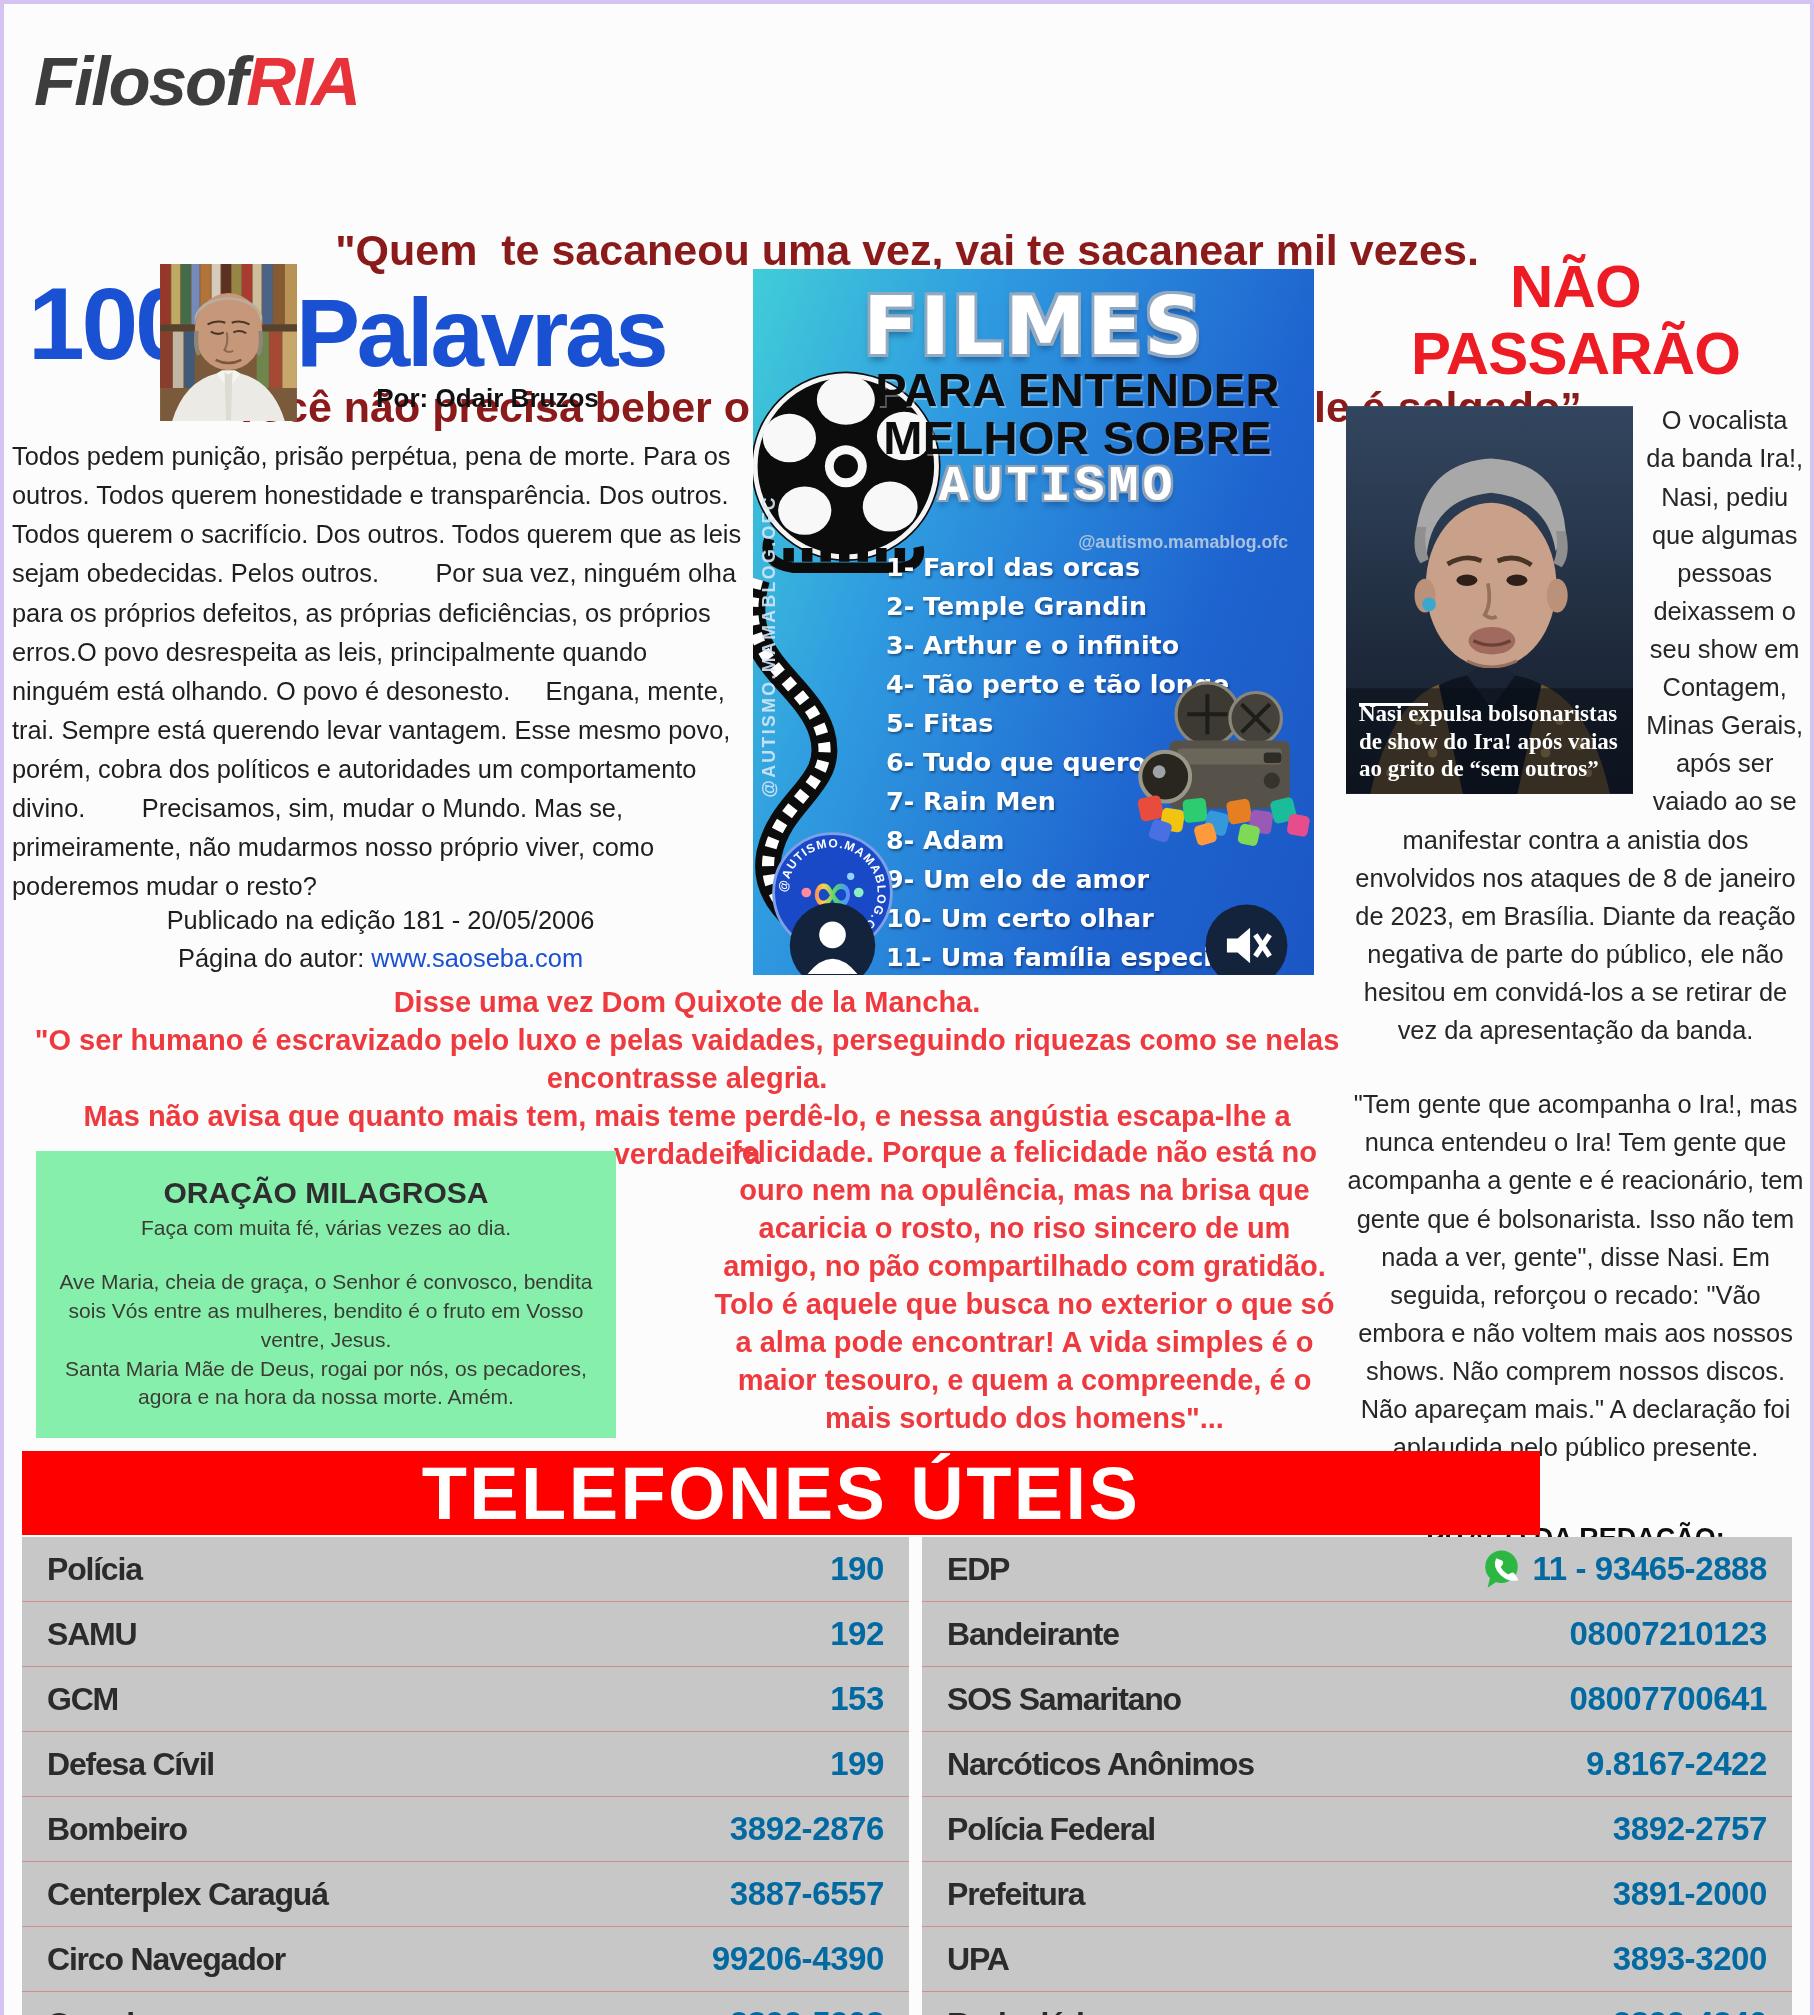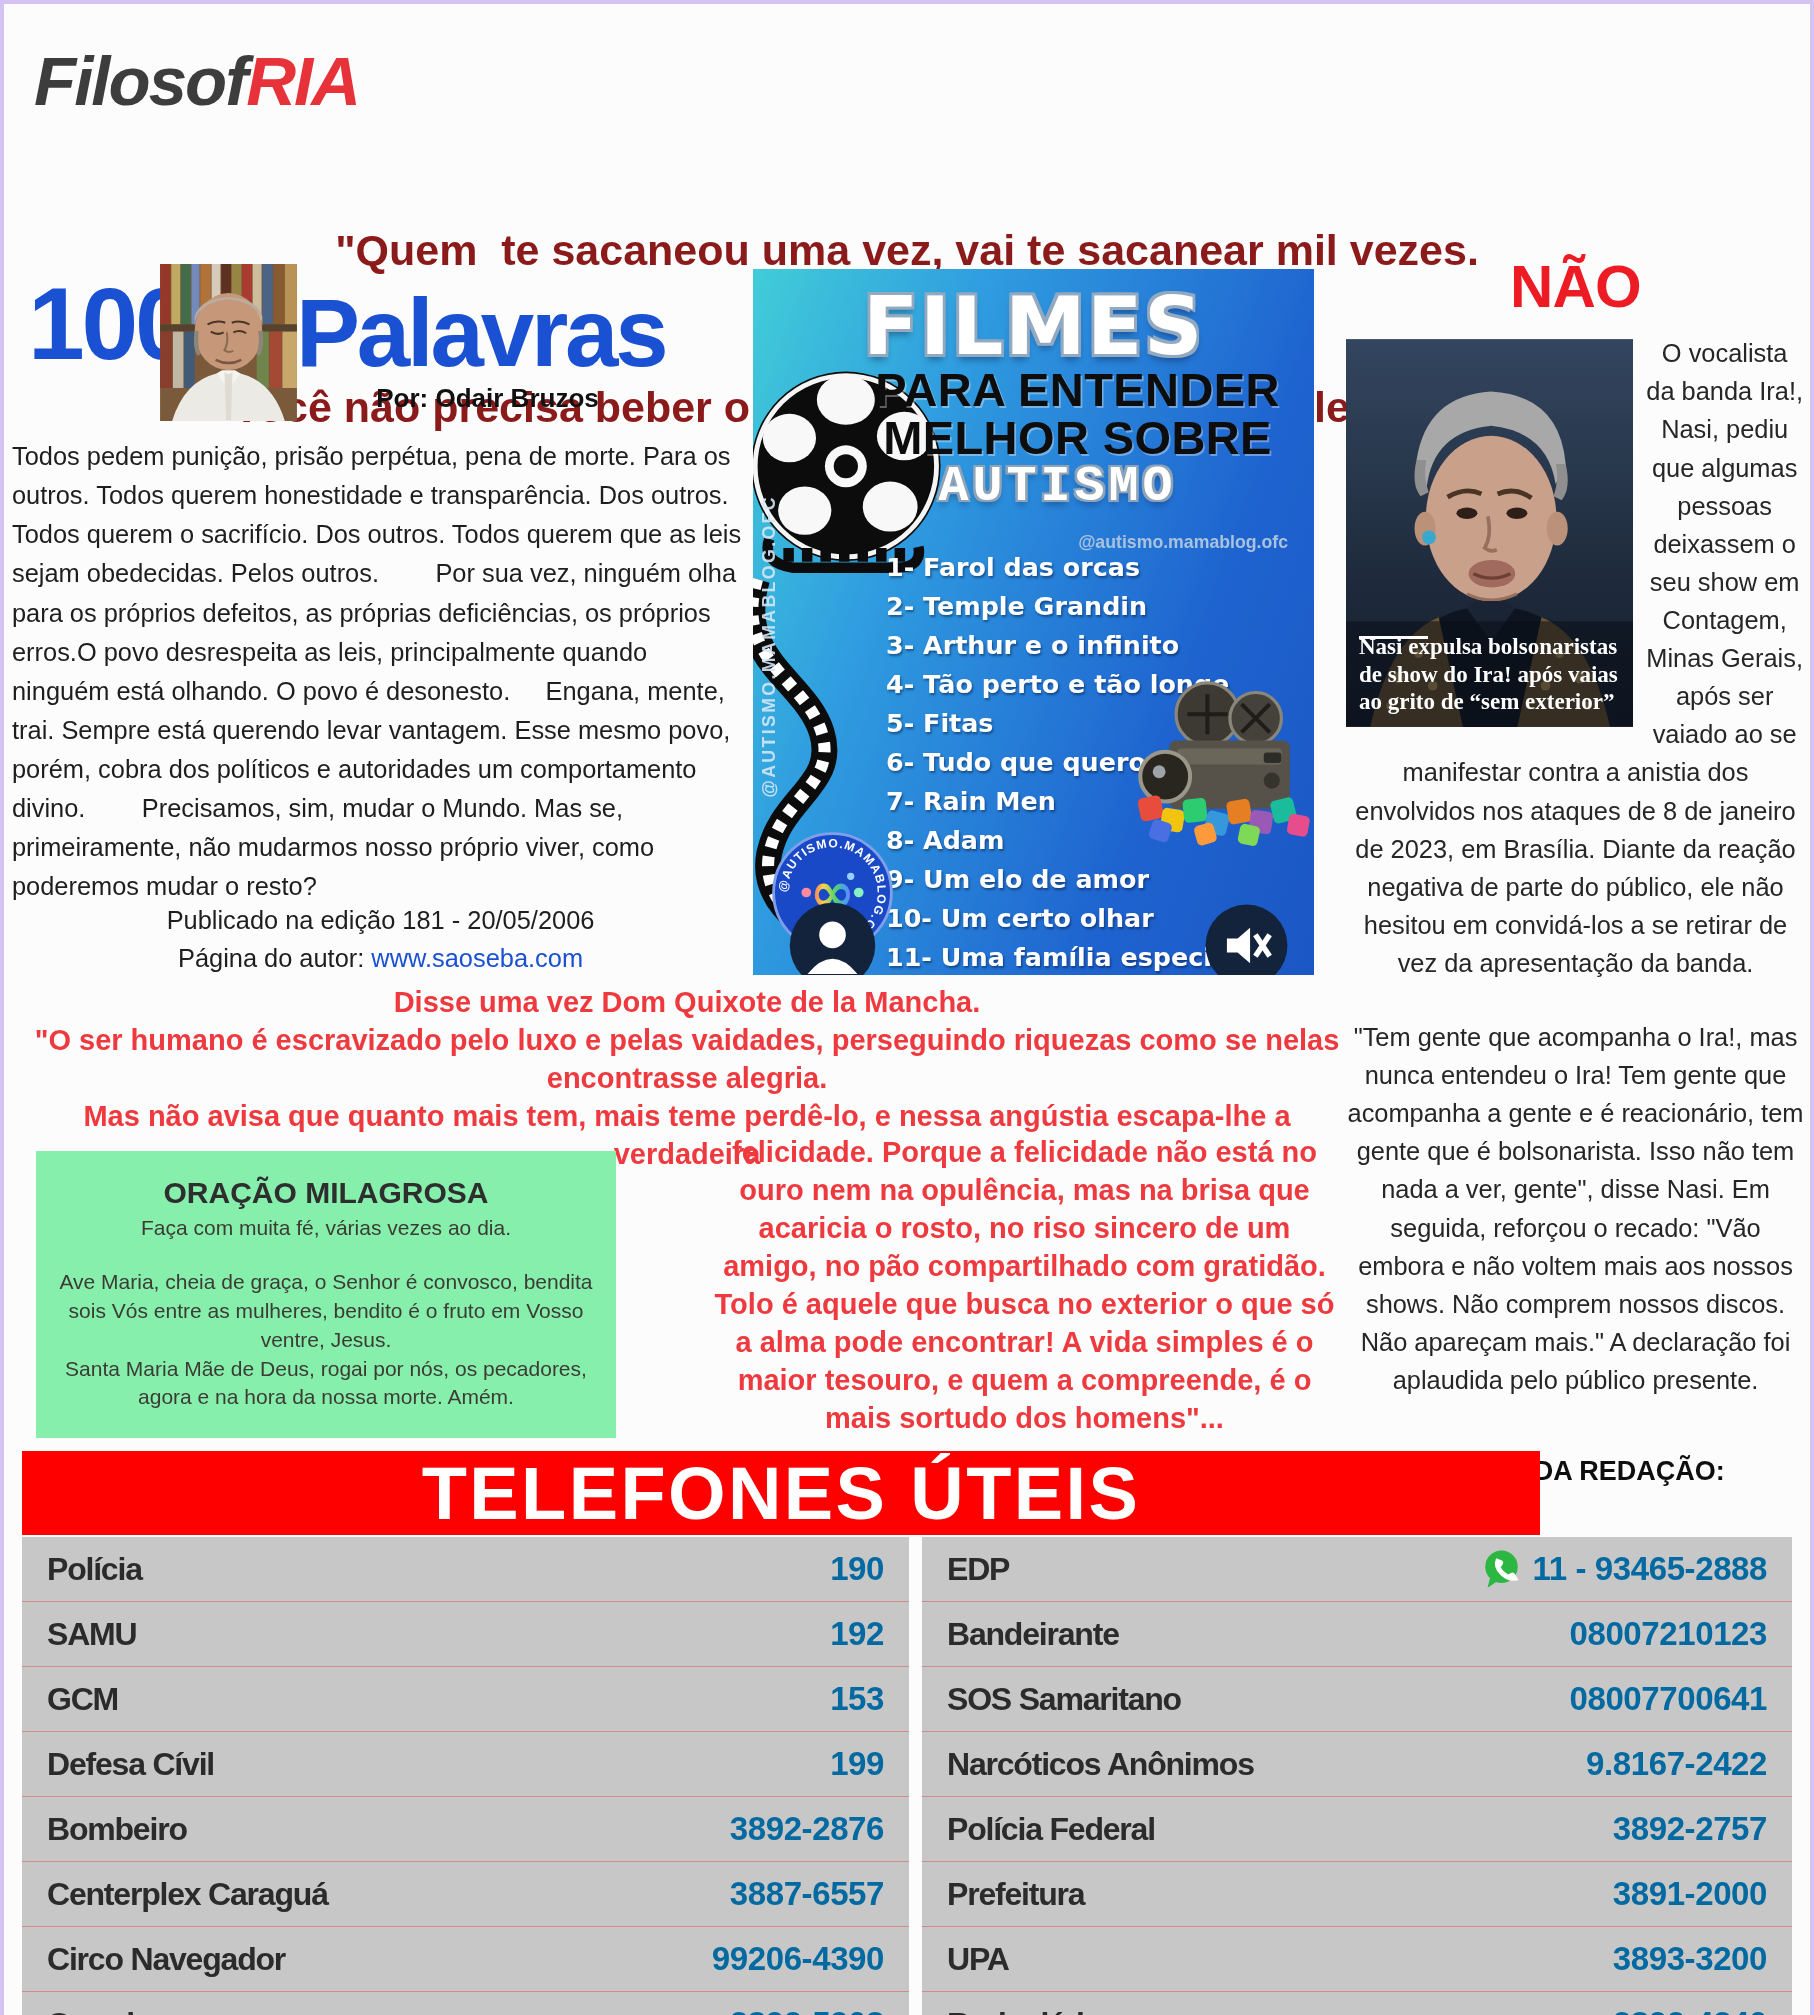--- a/index.html
+++ b/index.html
@@ -259,20 +259,21 @@
         <polygon points="28,42 40,42 54,30 54,70 40,58 28,58" fill="#ffffff"></polygon>
         <line x1="60" y1="38" x2="76" y2="62" stroke="#ffffff" stroke-width="6"></line>
         <line x1="76" y1="38" x2="60" y2="62" stroke="#ffffff" stroke-width="6"></line>
       </svg>
     </div>
   </div>
 
   <div class="abs nao">
     <div class="naotitle">
       <div>NÃO</div>
+      <div>PASSARÃO</div>
     </div>
     <div class="article">
       <div class="nasiph">
         <svg width="287" height="388" viewBox="0 0 712 962">
           <defs>
             <linearGradient id="nbg" x1="0" y1="0" x2="0" y2="1">
               <stop offset="0" stop-color="#33465f"></stop>
                 <stop offset="1" stop-color="#121a27"></stop>
             </linearGradient>
           </defs>
@@ -310,21 +311,21 @@
               <circle cx="530" cy="780" r="11"></circle>
             <circle cx="600" cy="910" r="10"></circle>
               <circle cx="495" cy="860" r="12"></circle>
           </g>
           <rect x="0" y="700" width="712" height="262" fill="#0a0f18" opacity="0.55"></rect>
         </svg>
         <div class="capline"></div>
         <div class="nasicap">
           <div>Nasi expulsa bolsonaristas</div>
           <div>de show do Ira! após vaias</div>
-          <div>ao grito de “sem exterior”</div>
+          <div>ao grito de “sem outros”</div>
         </div>
       </div>
       <span>O vocalista da banda Ira!, Nasi, pediu que algumas pessoas deixassem o seu show em Contagem, Minas Gerais, após ser vaiado ao se manifestar contra a anistia dos envolvidos nos ataques de 8 de janeiro de 2023, em Brasília. Diante da reação negativa de parte do público, ele não hesitou em convidá-los a se retirar de vez da apresentação da banda.</span>
       <div class="art-p2">"Tem gente que acompanha o Ira!, mas nunca entendeu o Ira! Tem gente que acompanha a gente e é reacionário, tem gente que é bolsonarista. Isso não tem nada a ver, gente", disse Nasi. Em seguida, reforçou o recado: "Vão embora e não voltem mais aos nossos shows. Não comprem nossos discos. Não apareçam mais." A declaração foi aplaudida pelo público presente.</div>
       <div class="pitaco">PITACO DA REDAÇÃO:</div>
     </div>
   </div>
 
   <div class="abs quix">
     <div>Disse uma vez Dom Quixote de la Mancha.</div>

